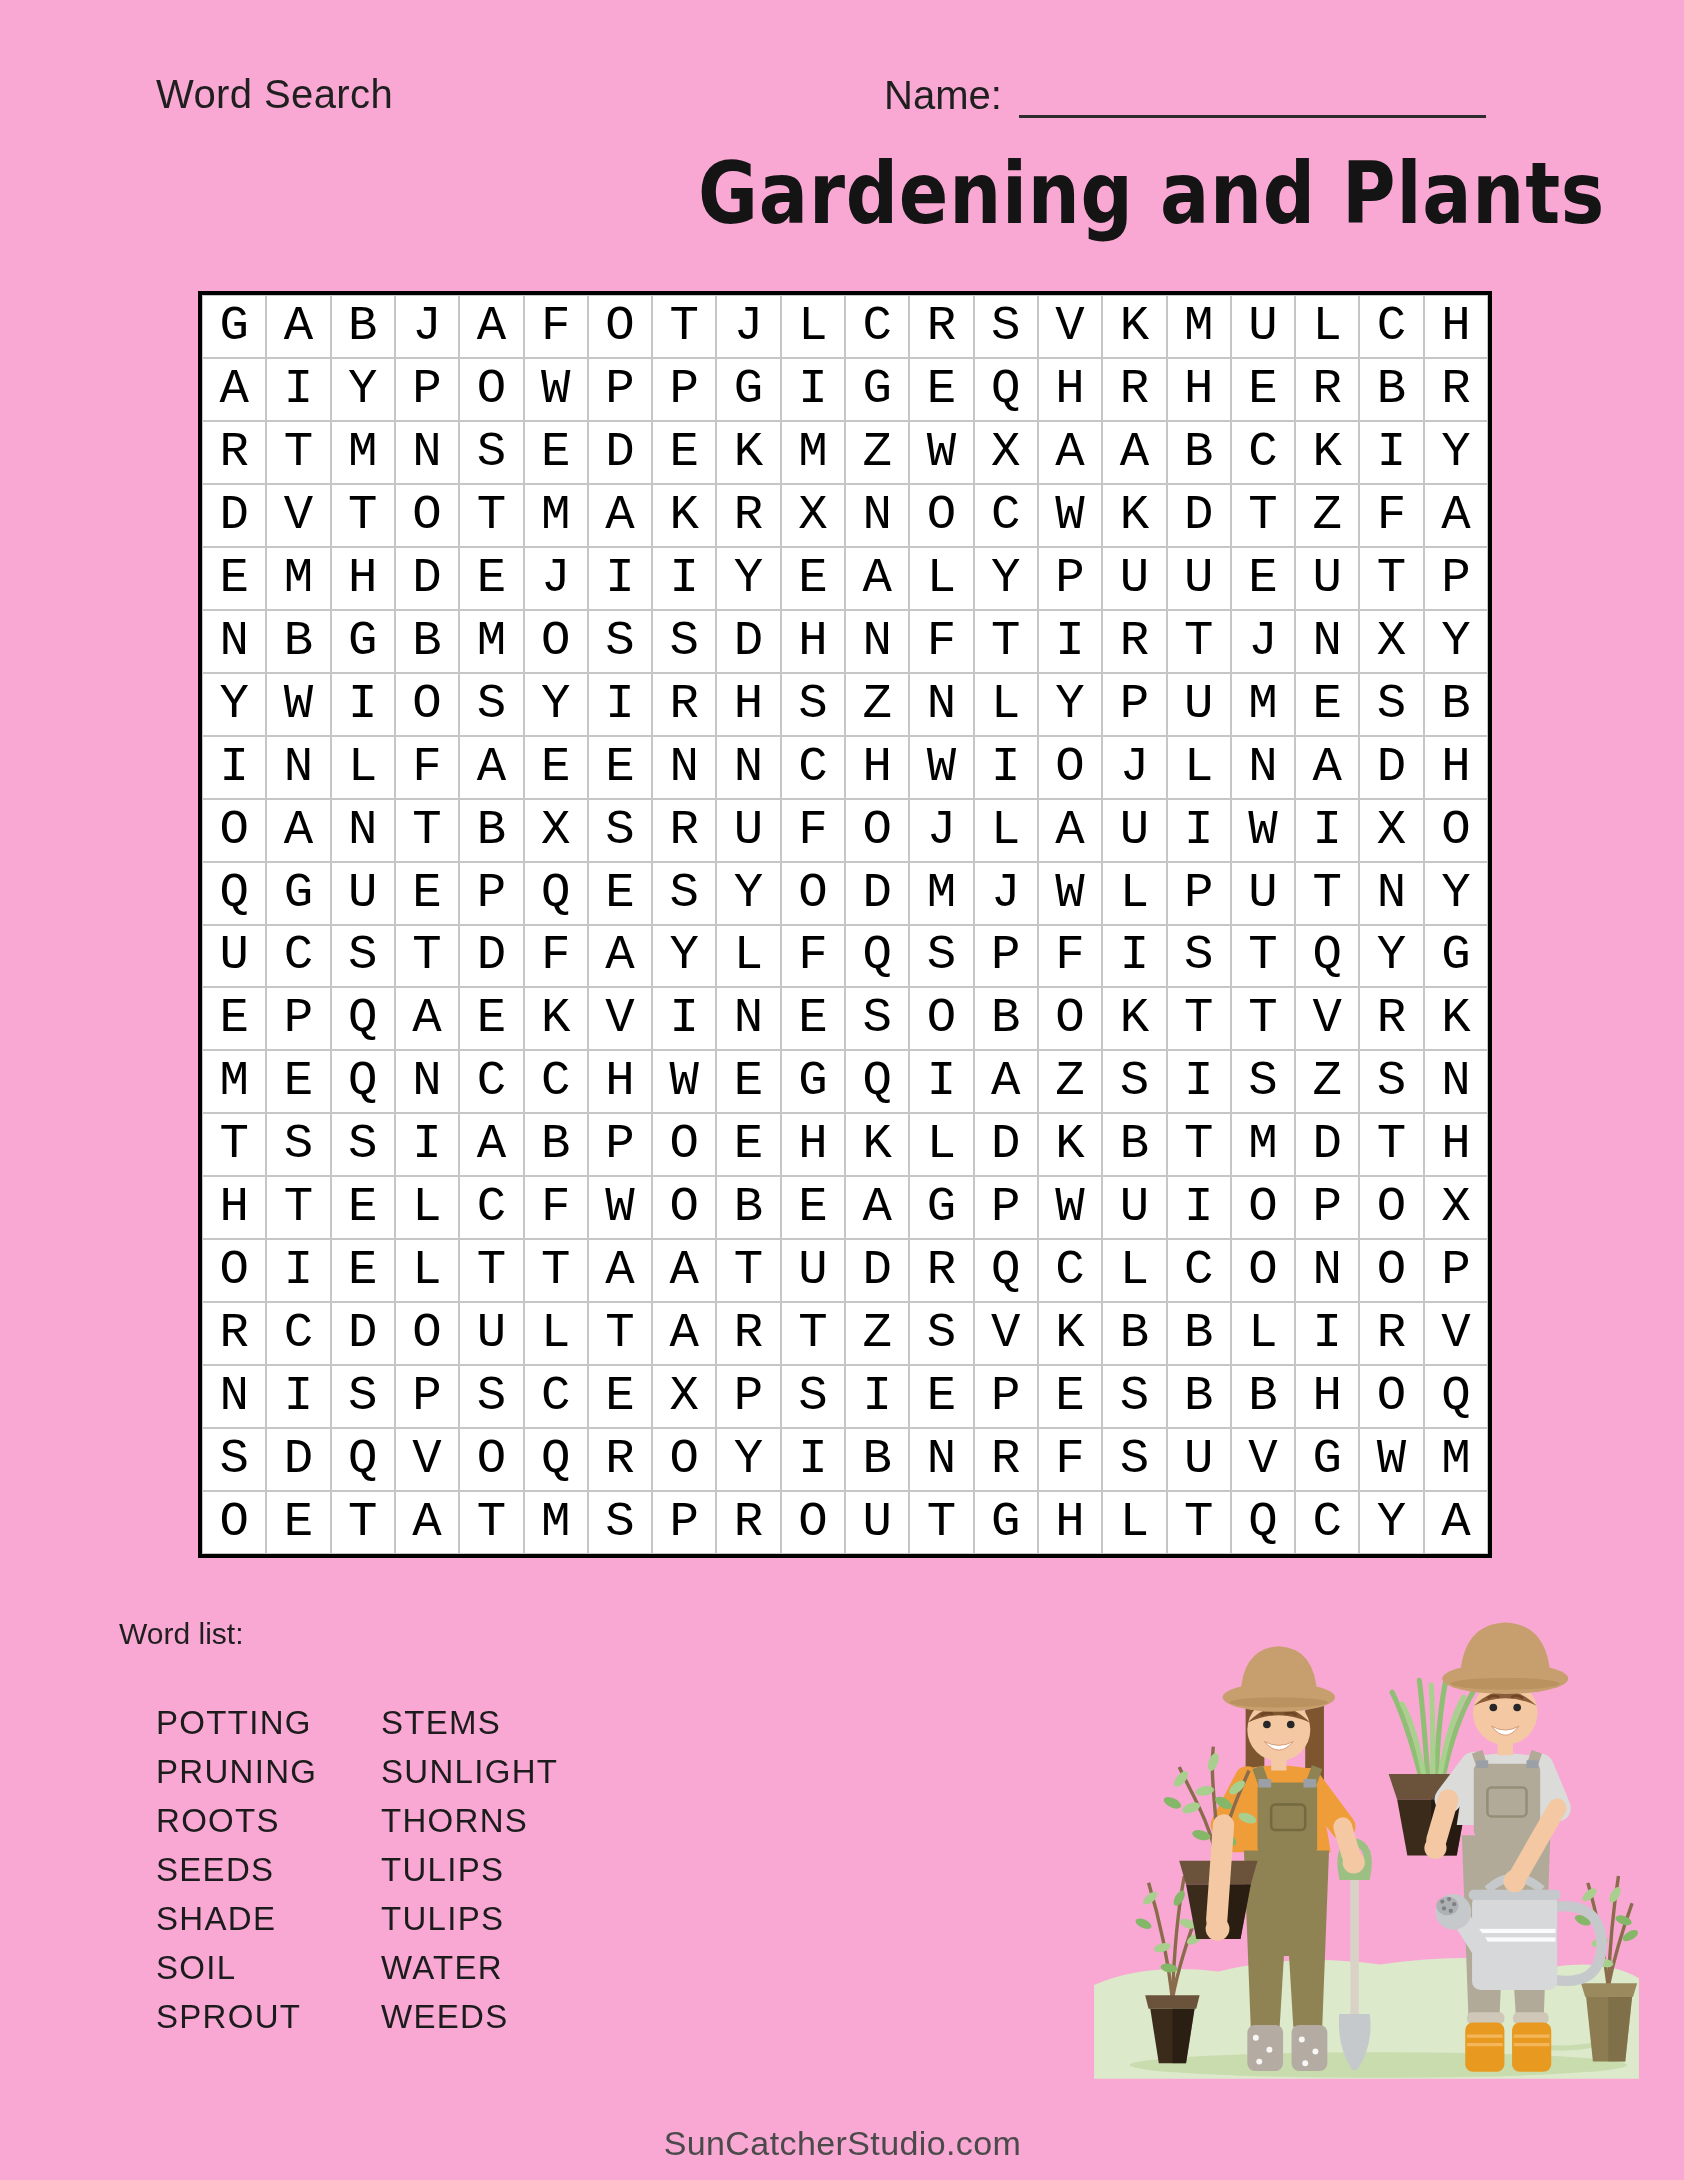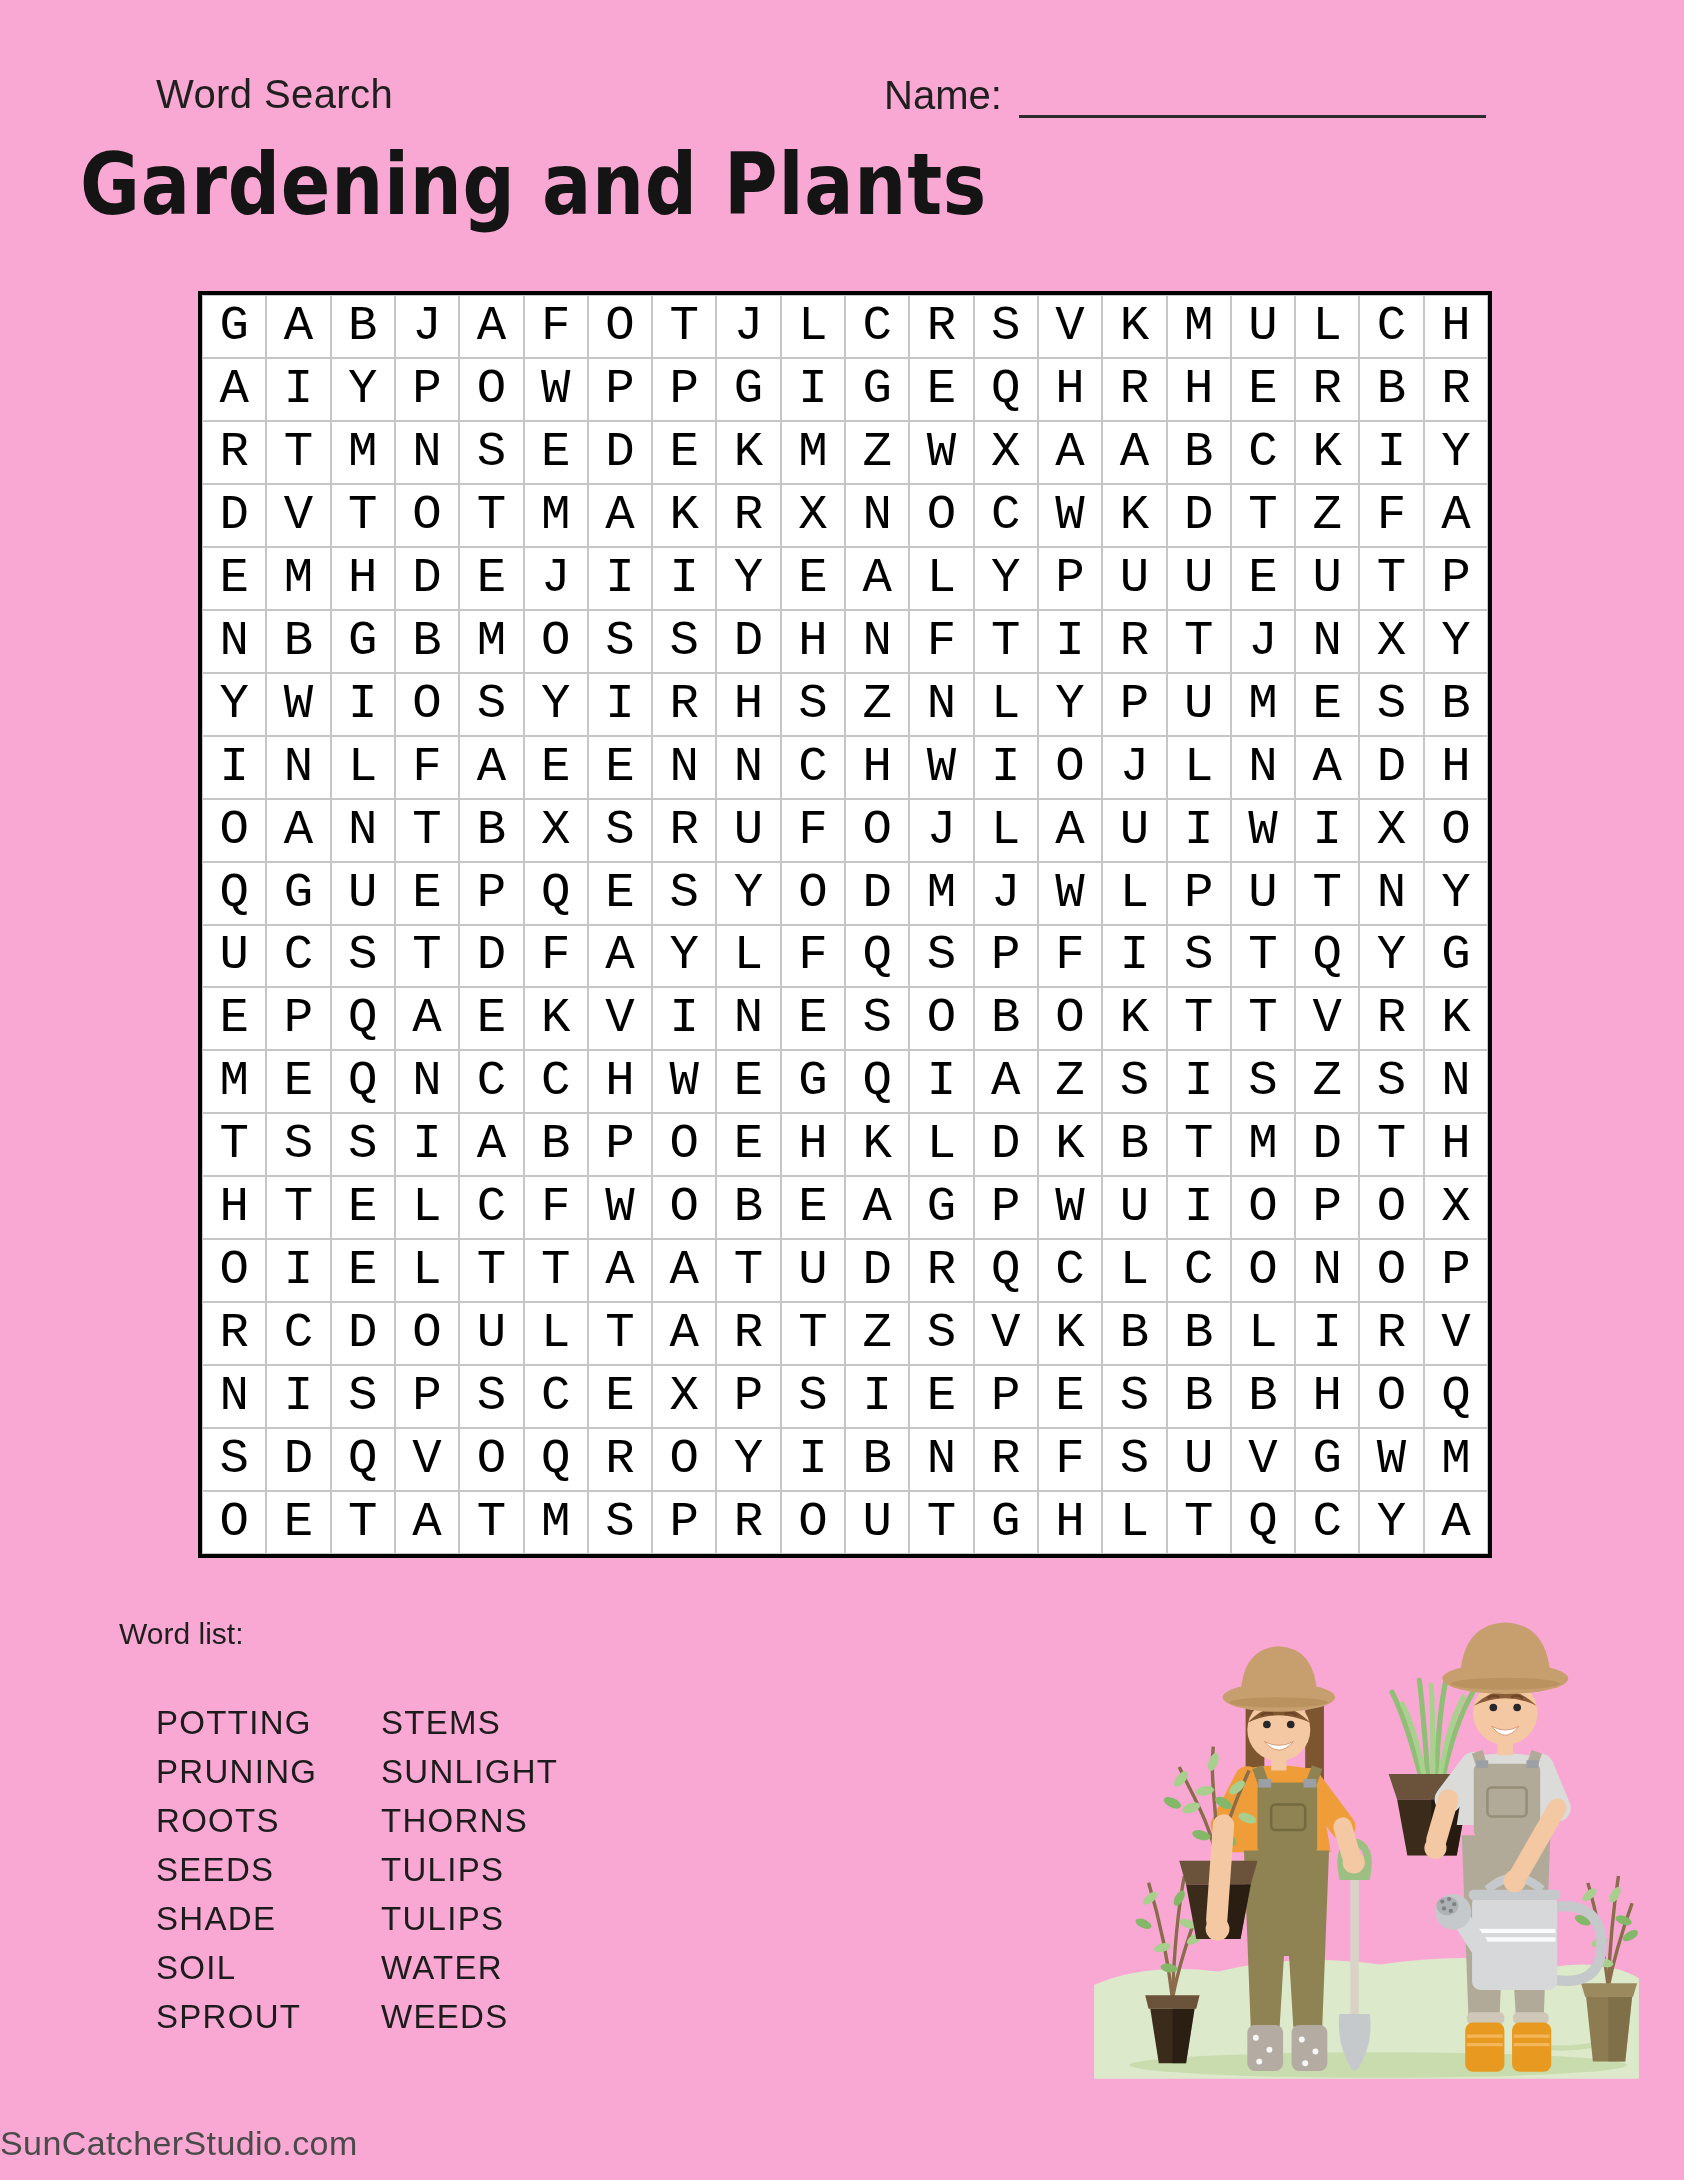--- a/index.html
+++ b/index.html
@@ -8,21 +8,21 @@
 
   
   .hdr-label{position:absolute;left:156px;top:72px;font-size:40px;font-weight:300;
              color:var(--ink,#1f1f1f);letter-spacing:0.4px;}
   .name-block{position:absolute;left:884px;top:72px;display:flex;align-items:flex-end;}
   .name-label{font-size:40px;font-weight:400;color:var(--ink,#1f1f1f);}
   .name-line{display:inline-block;width:467px;height:43px;margin-left:17px;
              border-bottom:3.4px solid #2d2d2d;}
 
   
-  .title{position:absolute;left:0;top:134px;width:100%;margin:0;text-align:left;}
+  .title{position:absolute;left:0;top:143px;width:100%;margin:0;text-align:right;}
   .title-inner{display:inline-block;font-family:"DejaVu Sans",sans-serif;font-weight:900;
                font-size:86px;color:#141414;transform:scaleX(.85);transform-origin:center;
                letter-spacing:0.9px;white-space:nowrap;}
 
   
   .grid{position:absolute;left:198px;top:291px;width:1294px;height:1267px;
         border:4.3px solid #000;box-sizing:border-box;background:#fff;
         display:grid;grid-template-columns:repeat(20,1fr);grid-template-rows:repeat(20,1fr);}
   .cell{border:0.9px solid var(--grid_line,#c6c6c6);display:flex;align-items:center;justify-content:center;
         font-family:"Liberation Mono",monospace;font-size:49px;line-height:1;color:#000;}
@@ -36,21 +36,21 @@
   .wl-col:nth-child(2){left:381px;}
   .wl-col:nth-child(3){left:650px;}
   .wl-col:nth-child(4){left:901px;}
   .word{height:49px;display:flex;align-items:center;font-size:33px;letter-spacing:1.3px;
         color:#1c1c1c;font-weight:400;white-space:nowrap;}
 
   
   .illo{position:absolute;left:1089px;top:1595px;width:555px;height:494px;}
 
   
-  .site{position:absolute;left:0;top:2124px;width:100%;text-align:left;font-size:34px;
+  .site{position:absolute;left:0;top:2124px;width:100%;text-align:center;font-size:34px;
         color:var(--muted,#4a4a4a);letter-spacing:0.4px;}
 </style>
 </head>
 <body>
 
 <div class="sheet">
 
   <div class="hdr-label">Word Search</div>
 
   <div class="name-block">

